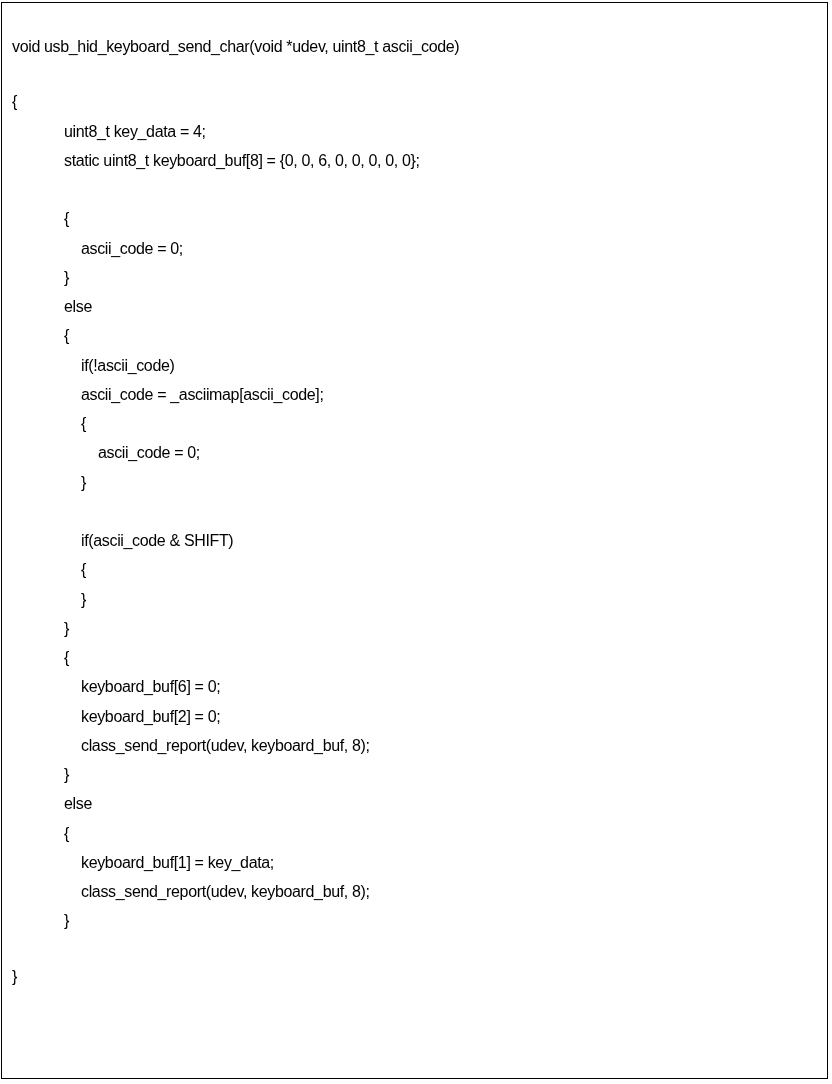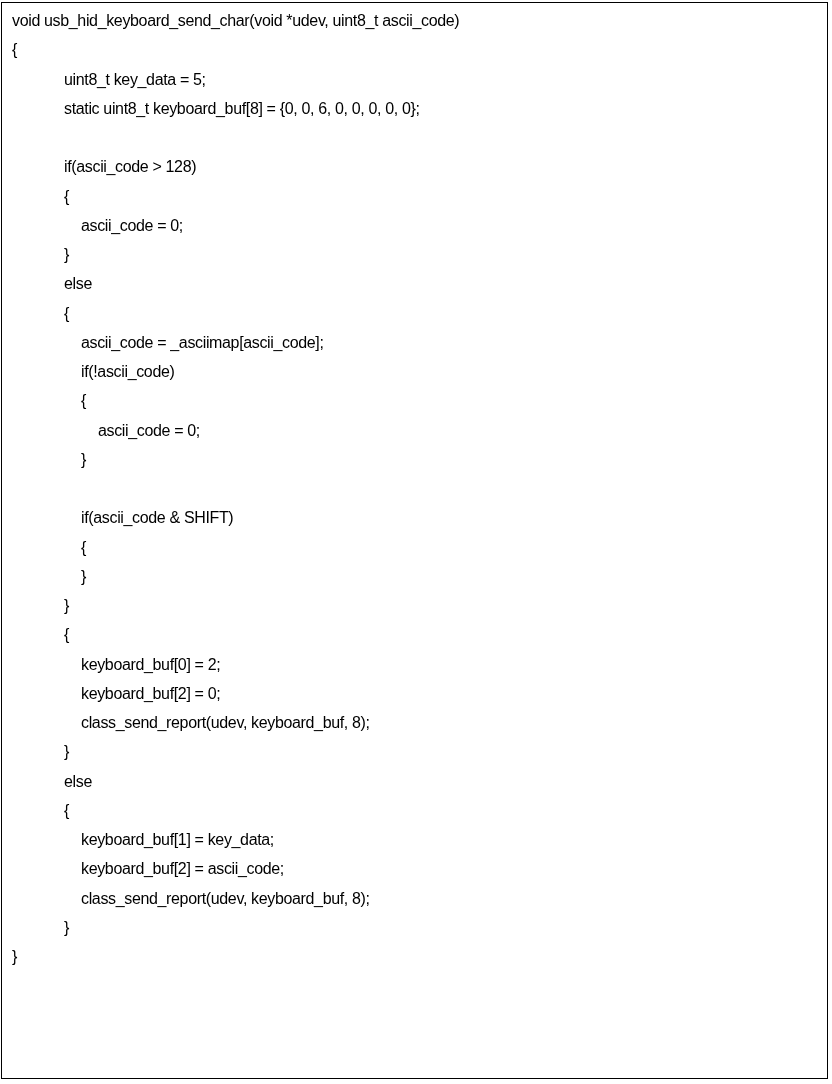--- a/index.html
+++ b/index.html
@@ -33,57 +33,55 @@
     }
     .line {
       height: 29.25px;
       line-height: 29.25px;
       font-family: "Liberation Sans", sans-serif;
       font-size: 16px;
       color: #000000;
       white-space: pre;
       letter-spacing: -0.35px;
     }
-    .ind0 { padding-left: 10px; }
+    .ind0 { padding-left: 10px; margin-top: 26px; }
     .ind1 { padding-left: 62px; }
     .ind2 { padding-left: 79px; }
     .ind3 { padding-left: 96px; }
   </style>
 </head>
 <body>
 
 <div class="code-box">
   <ul class="code-lines" id="code-lines">
       <li class="line ind0">void usb_hid_keyboard_send_char(void *udev, uint8_t ascii_code)</li>
       <li class="line ind0">{</li>
-      <li class="line ind1">uint8_t key_data = 5;</li>
+      <li class="line ind1">uint8_t key_data = 4;</li>
       <li class="line ind1">static uint8_t keyboard_buf[8] = {0, 0, 6, 0, 0, 0, 0, 0};</li>
       <li class="line ind1"></li>
-      <li class="line ind1">if(ascii_code &gt; 128)</li>
       <li class="line ind1">{</li>
       <li class="line ind2">ascii_code = 0;</li>
       <li class="line ind1">}</li>
       <li class="line ind1">else</li>
       <li class="line ind1">{</li>
+      <li class="line ind2">if(!ascii_code)</li>
       <li class="line ind2">ascii_code = _asciimap[ascii_code];</li>
-      <li class="line ind2">if(!ascii_code)</li>
       <li class="line ind2">{</li>
       <li class="line ind3">ascii_code = 0;</li>
       <li class="line ind2">}</li>
       <li class="line ind2"></li>
       <li class="line ind2">if(ascii_code &amp; SHIFT)</li>
       <li class="line ind2">{</li>
       <li class="line ind2">}</li>
       <li class="line ind1">}</li>
       <li class="line ind1">{</li>
-      <li class="line ind2">keyboard_buf[0] = 2;</li>
+      <li class="line ind2">keyboard_buf[6] = 0;</li>
       <li class="line ind2">keyboard_buf[2] = 0;</li>
       <li class="line ind2">class_send_report(udev, keyboard_buf, 8);</li>
       <li class="line ind1">}</li>
       <li class="line ind1">else</li>
       <li class="line ind1">{</li>
       <li class="line ind2">keyboard_buf[1] = key_data;</li>
-      <li class="line ind2">keyboard_buf[2] = ascii_code;</li>
       <li class="line ind2">class_send_report(udev, keyboard_buf, 8);</li>
       <li class="line ind1">}</li>
       <li class="line ind0">}</li>
     </ul>
 </div>
 
 </body></html>

